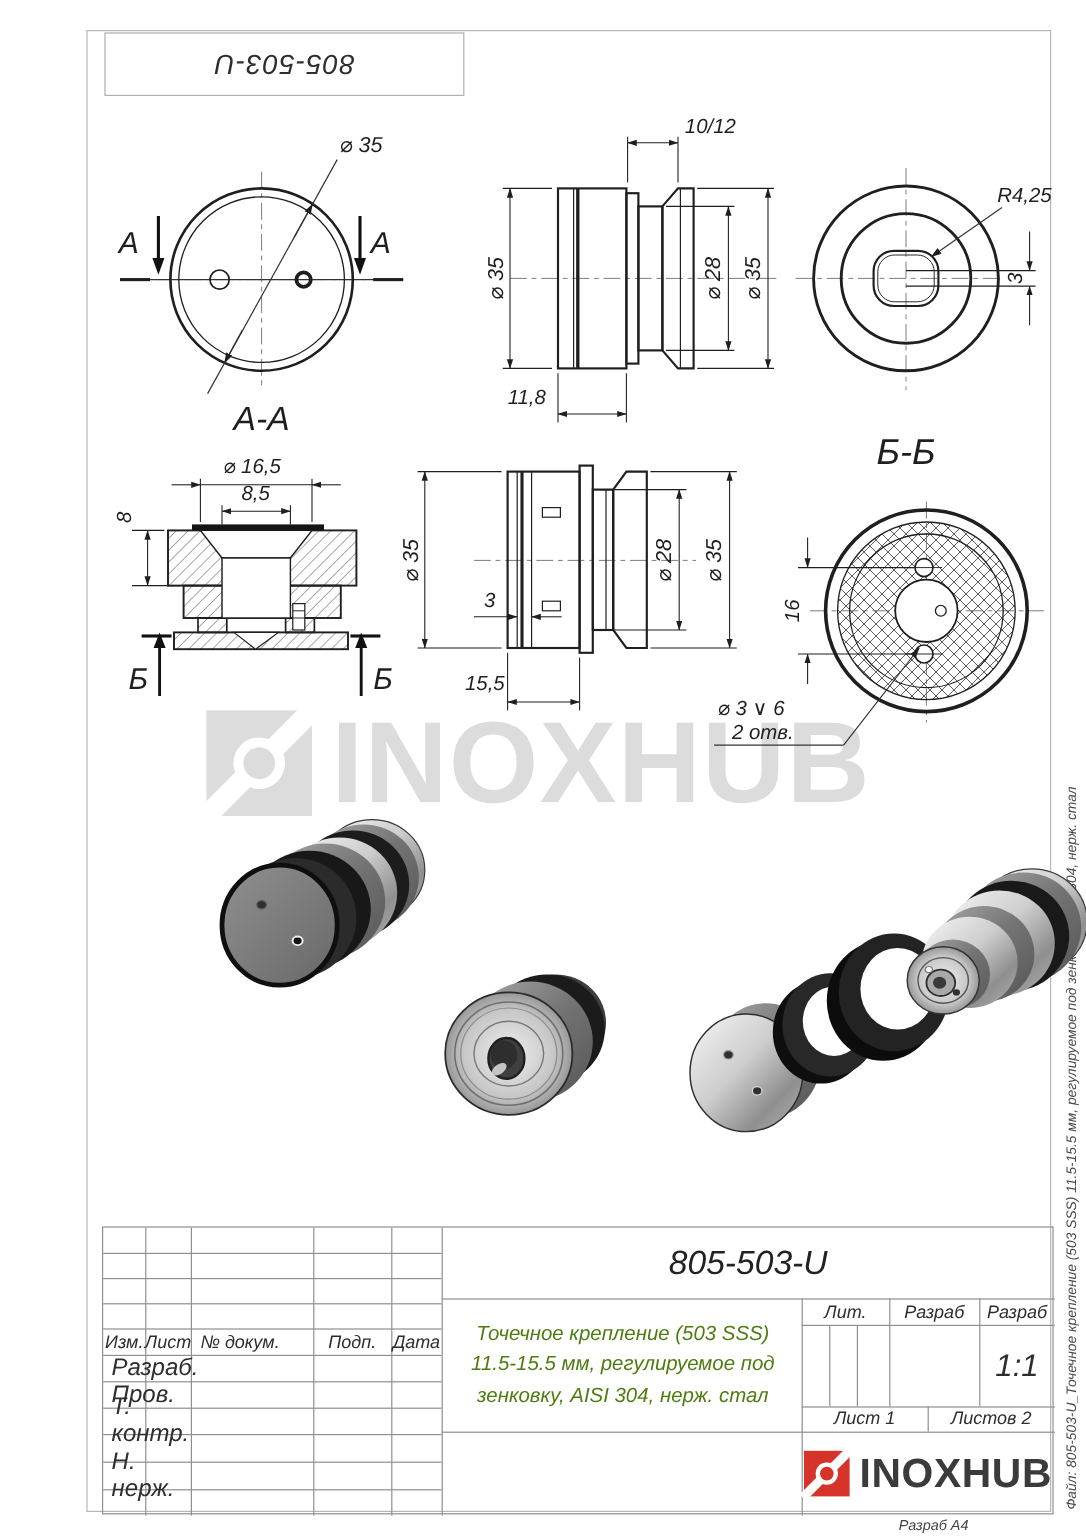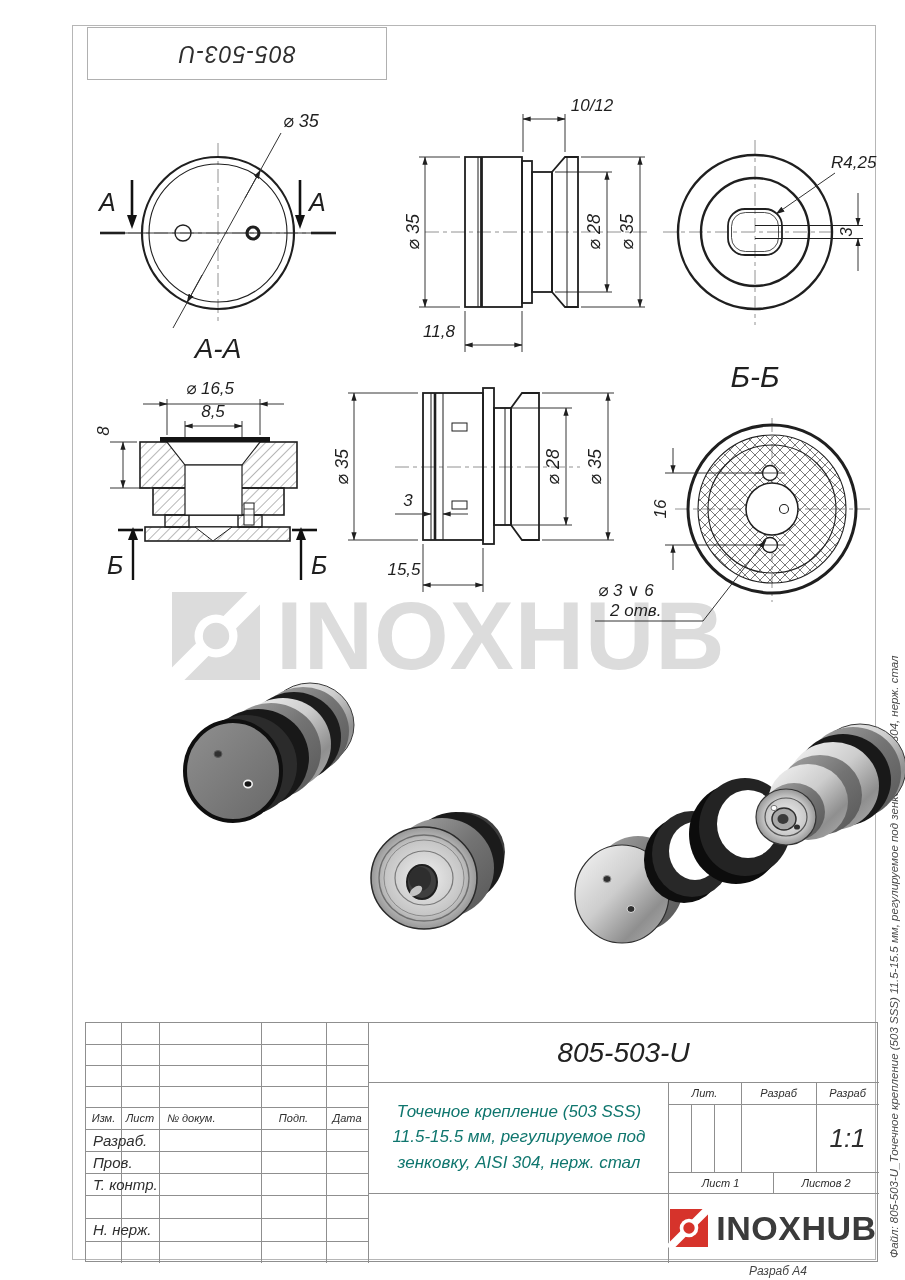--- a/index.html
+++ b/index.html
@@ -17,26 +17,26 @@
   .vtitle{font-size:28px;}
   .cutl{font-size:25px;}
   .wm{position:absolute;left:172px;top:588px;display:flex;align-items:center;gap:16px;z-index:0;}
   .wm-text{font-size:96px;font-weight:bold;font-style:normal;color:#dcdcdc;letter-spacing:1px;line-height:1;}
   .views{z-index:2;}
   .tblock{position:absolute;left:85px;top:1022px;width:793px;height:240px;
           border:1px solid #8f8f8f;box-sizing:border-box;font-style:italic;color:#2e2e2e;}
   .tb-vl{position:absolute;width:1px;background:#8f8f8f;}
   .tb-hl{position:absolute;height:1px;background:#8f8f8f;}
   .tb-cell{position:absolute;display:flex;align-items:center;justify-content:center;
-           font-size:11px;box-sizing:border-box;}
-  .tb-row{position:absolute;display:flex;align-items:center;padding-left:7px;font-size:15px;box-sizing:border-box;}
+           font-size:15px;box-sizing:border-box;}
+  .tb-row{position:absolute;display:flex;align-items:center;padding-left:7px;font-size:20px;box-sizing:border-box;}
   .desig{position:absolute;left:282px;top:0;width:511px;height:59px;display:flex;align-items:center;
          justify-content:center;font-size:28px;color:#222;}
   .descr{position:absolute;left:292px;top:62px;width:282px;height:104px;display:flex;align-items:center;
-         justify-content:center;text-align:center;font-size:17px;line-height:1.5;color:#0f766e;}
+         justify-content:center;text-align:center;font-size:17px;line-height:1.5;color:#4d7c0f;}
   .scaleval{font-size:26px;}
   .logo-cell{position:absolute;left:582px;top:170px;width:211px;height:70px;display:flex;
              align-items:center;justify-content:center;gap:8px;font-style:normal;}
   .logo-text{font-size:34px;font-weight:bold;color:#3b3b3b;letter-spacing:0.5px;}
   .fmt{position:absolute;left:698px;top:1264px;width:160px;text-align:center;
        font-style:italic;font-size:12px;color:#444;}
   .side-note{position:absolute;left:888px;top:1258px;transform:rotate(-90deg);transform-origin:0 0;
        white-space:nowrap;font-style:italic;font-size:11.5px;color:#4a4a4a;}
 </style>
 </head>

